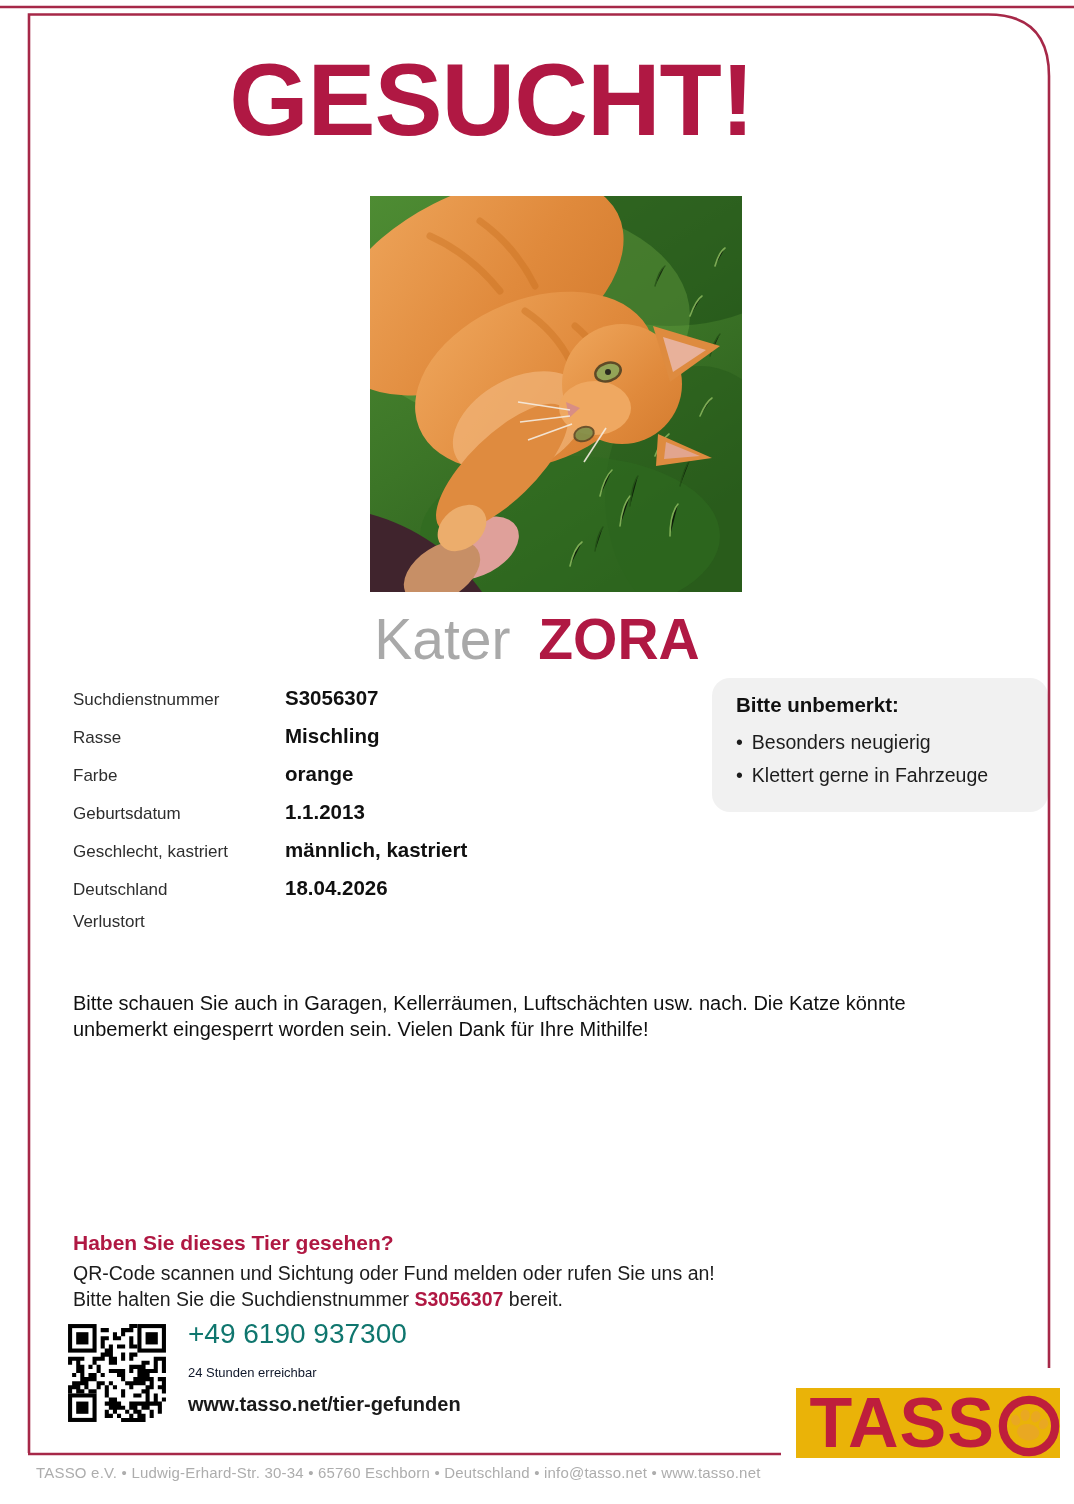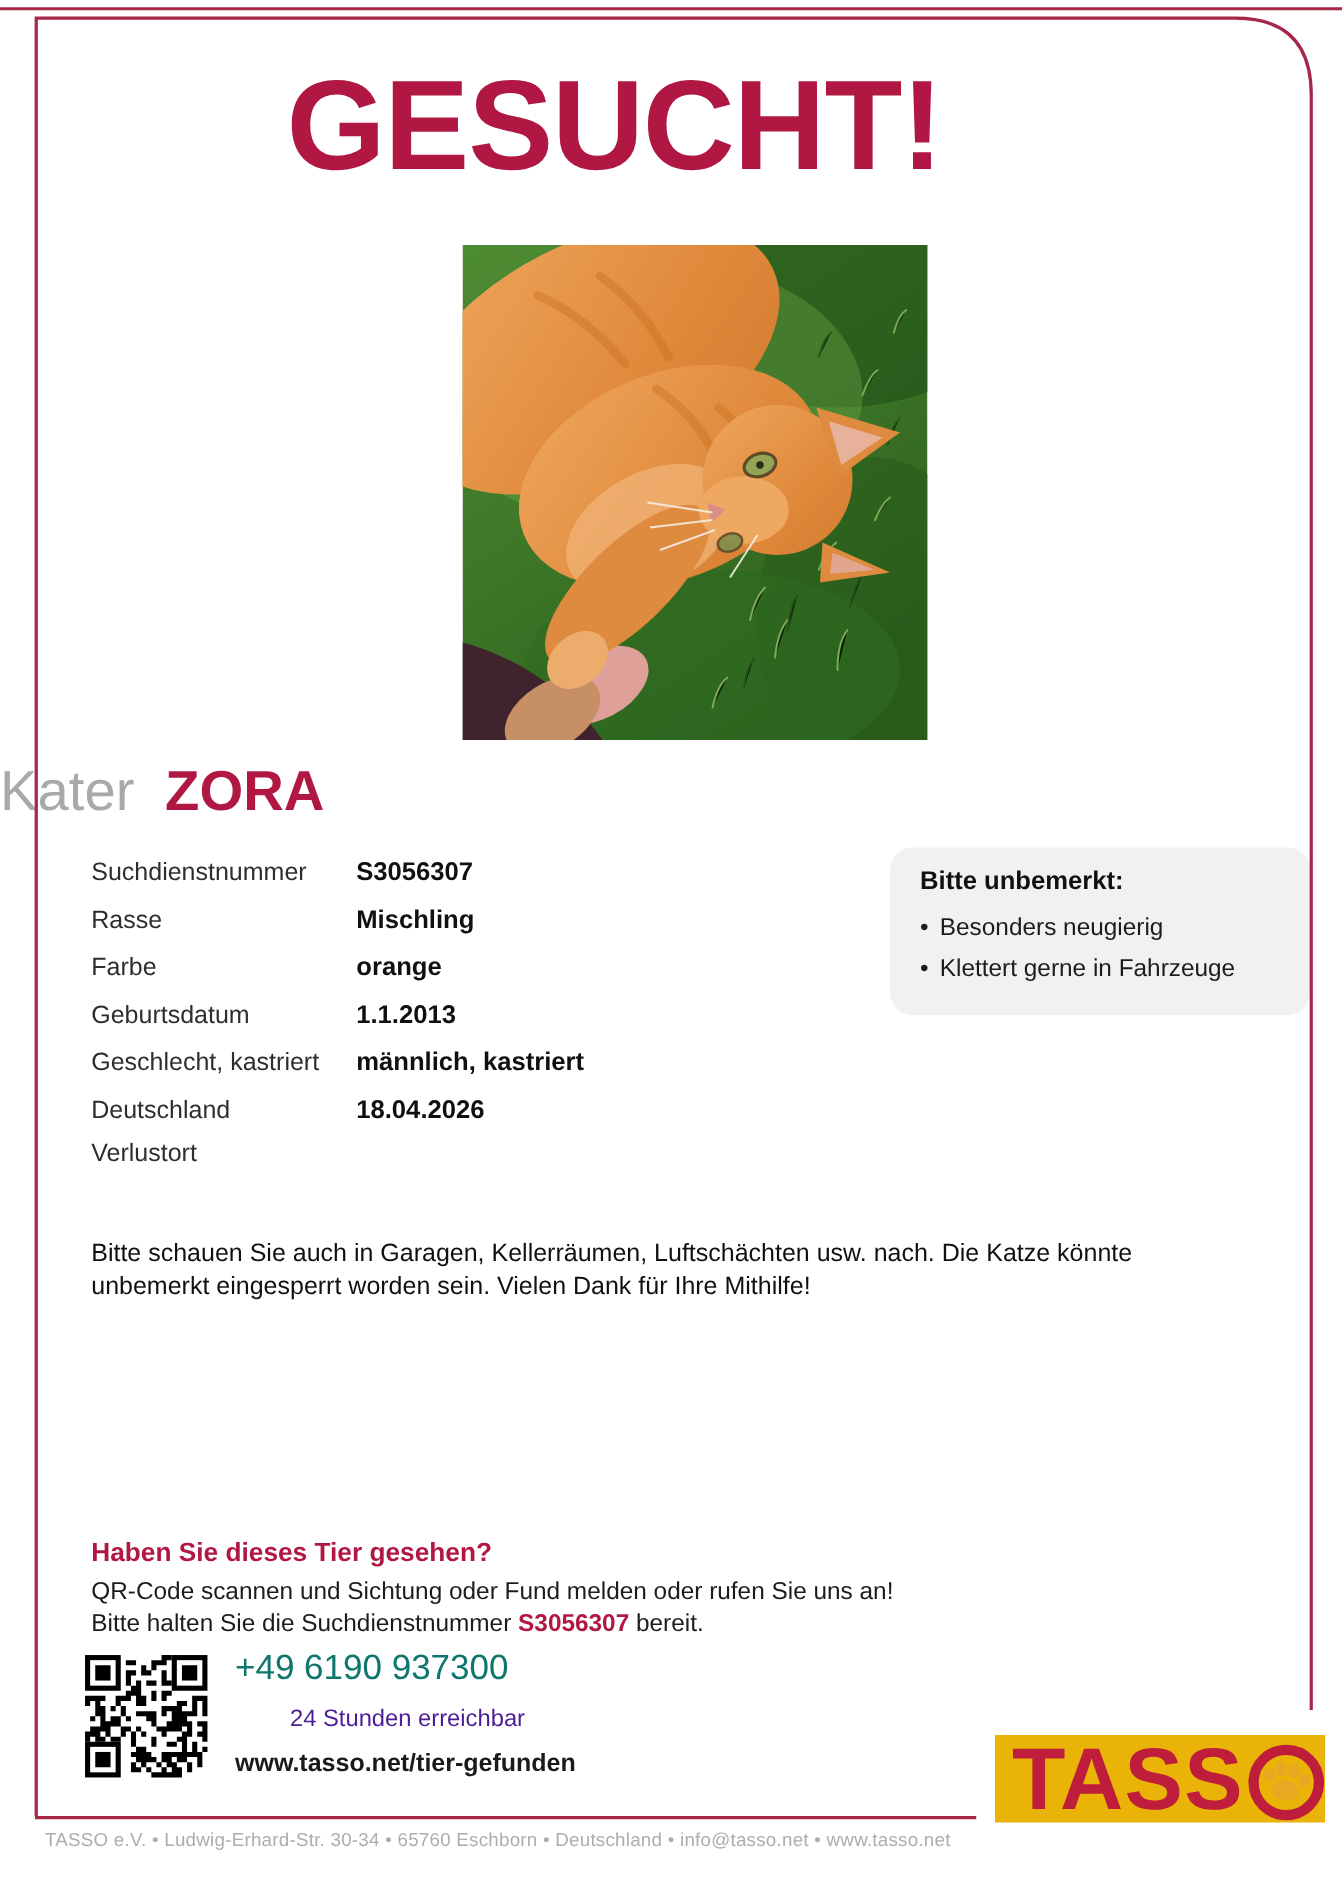--- a/index.html
+++ b/index.html
@@ -15,29 +15,29 @@
   .title{
     position:absolute;left:0;top:46px;width:983px;
     text-align:center;
     font-size:102px;font-weight:bold;letter-spacing:-1px;
     color:#B01843;line-height:1.06;z-index:2;
   }
   .photo{
     position:absolute;left:370px;top:196px;width:372px;height:396px;z-index:2;
   }
   .pet-name{
-    position:absolute;left:0;top:608px;width:1074px;
-    font-size:45px;line-height:1.1;z-index:2;
+    position:absolute;left:0;top:608px;width:1074px;text-align:center;
+    font-size:57px;line-height:1.1;z-index:2;
   }
   .pet-name .prefix{color:#A9A9A9;font-weight:400;}
   .pet-name .name{color:#B01843;font-weight:bold;margin-left:12px;}
 
   .info{position:absolute;left:73px;top:684px;width:630px;z-index:2;}
   .info-row{display:flex;align-items:baseline;margin-bottom:11px;}
-  .info-label{width:212px;flex:0 0 212px;font-size:20px;color:#2e2e2e;}
+  .info-label{width:212px;flex:0 0 212px;font-size:17px;color:#2e2e2e;}
   .info-value{font-size:20.5px;font-weight:bold;color:#101010;line-height:1.32;}
 
   .notice{
     position:absolute;left:712px;top:678px;width:336px;min-height:134px;
     background:#F1F1F1;border-radius:18px;box-sizing:border-box;
     padding:15px 22px 16px 24px;z-index:2;
   }
   .notice-heading{font-size:20.5px;font-weight:bold;color:#111;margin-bottom:9px;}
   .notice-item{font-size:19.5px;color:#1c1c1c;line-height:1.68;display:flex;}
   .notice-item .bullet::before{content:"•";margin-right:9px;}
@@ -49,21 +49,21 @@
 
   .contact{position:absolute;left:73px;top:1231px;z-index:2;}
   .contact-question{font-size:21px;font-weight:bold;color:#B01843;margin-bottom:6px;}
   .contact-line{font-size:19.5px;color:#1c1c1c;line-height:1.32;}
   .sdn-number{color:#B01843;font-weight:bold;}
 
   .qr{position:absolute;left:66px;top:1322px;width:102px;height:102px;z-index:2;}
 
   .phone-block{position:absolute;left:188px;top:1318px;z-index:2;}
   .phone{font-size:28px;font-weight:normal;color:#0f766e;}
-  .availability{font-size:19px;color:#4c1d95;margin-top:15px;margin-left:44px;}
+  .availability{font-size:13px;color:#0f172a;margin-top:15px;}
   .weburl{font-size:20px;font-weight:bold;color:#1a1a1a;margin-top:13px;}
 
   .brand{
     position:absolute;right:14px;top:1388px;z-index:7;
     display:flex;align-items:center;background:#eab308;padding-left:14px;
   }
   .brand-text{
     font-size:70px;font-weight:bold;color:#BE1E3C;letter-spacing:1px;line-height:1;
   }
   .brand-paw{margin-left:3px;margin-top:6px;}

